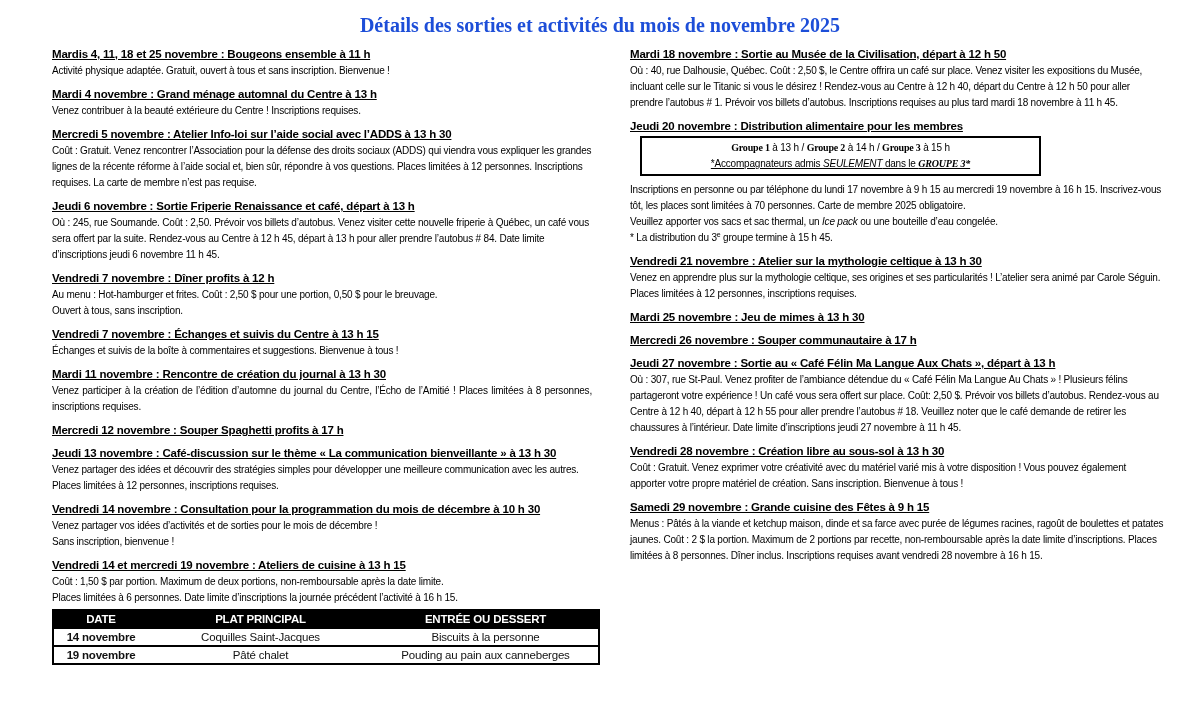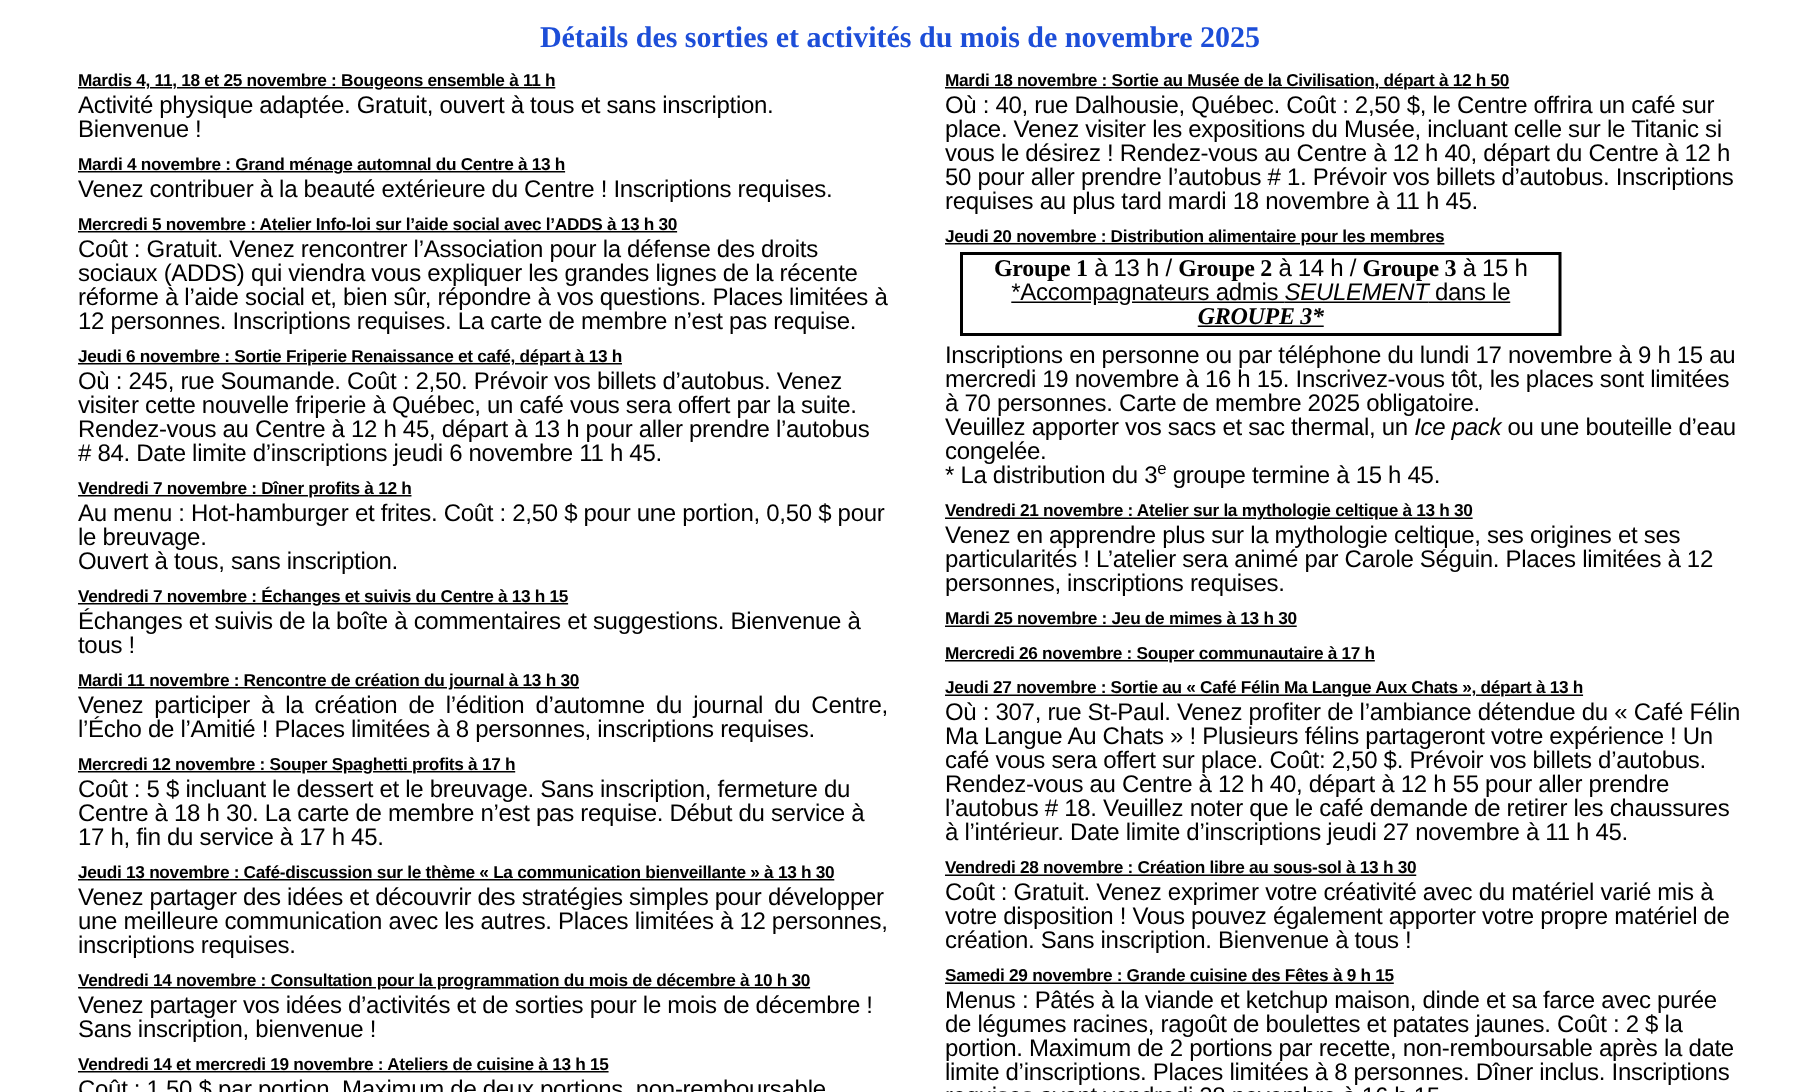--- a/index.html
+++ b/index.html
@@ -8,29 +8,29 @@
   .page{padding:12px 40px 0 40px;}
   .title{text-align:center;font-family:"Liberation Serif",serif;
          font-weight:bold;font-size:20px;margin:2px 0 9px 0;color:#1d4ed8;}
   .cols{display:flex;gap:26px;}
   .col-left{width:552px;flex:0 0 552px;}
   .col-right{width:546px;flex:0 0 546px;}
   .sec{margin:0 0 7px 12px;}
   .h{font-size:11.5px;line-height:16px;font-weight:bold;
      text-decoration:underline;margin:0 0 1px 0;white-space:nowrap;
      letter-spacing:-0.2px;color:#000;}
-  .p{font-size:16px;line-height:16px;margin:0;white-space:pre-line;
+  .p{font-size:10px;line-height:16px;margin:0;white-space:pre-line;
      letter-spacing:-0.2px;color:#000;}
   .just{text-align:justify;}
   .b{font-weight:bold;font-family:Liberation Serif, serif;} .i{font-style:italic;} .u{text-decoration:underline;}
   sup{font-size:70%;line-height:0;}
   table.cuisine{border-collapse:collapse;border:2px solid #000;
       margin-top:3px;width:548px;table-layout:fixed;}
   table.cuisine th,table.cuisine td{font-size:11.5px;line-height:16px;
-      padding:0 6px;text-align:right;letter-spacing:-0.2px;overflow:hidden;}
+      padding:0 6px;text-align:center;letter-spacing:-0.2px;overflow:hidden;}
   table.cuisine thead th{background:#000;color:#fff;font-weight:bold;}
   table.cuisine tbody tr{border-top:2px solid #000;}
   table.cuisine tbody td:first-child{font-weight:bold;}
   .cw-date{width:95px;} .cw-plat{width:225px;}
   .gbox{border:2px solid #000;width:385px;margin:2px 0 6px 10px;
         text-align:center;padding:2px 6px;}
   .gbox .p{white-space:pre-line;}
 </style>
 </head>
 <body>
@@ -65,21 +65,20 @@
       <div class="sec">
         <h2 class="h">Vendredi 7 novembre : Échanges et suivis du Centre à 13 h 15</h2>
         <p class="p">Échanges et suivis de la boîte à commentaires et suggestions. Bienvenue à tous !</p>
       </div>
       <div class="sec">
         <h2 class="h">Mardi 11 novembre : Rencontre de création du journal à 13 h 30</h2>
         <p class="p just">Venez participer à la création de l’édition d’automne du journal du Centre, l’Écho de l’Amitié ! Places limitées à 8 personnes, inscriptions requises.</p>
       </div>
       <div class="sec">
         <h2 class="h">Mercredi 12 novembre : Souper Spaghetti profits à 17 h</h2>
-        <p class="p">Coût : 5 $ incluant le dessert et le breuvage. Sans inscription, fermeture du Centre à 18 h 30. La carte de membre n’est pas requise. Début du service à 17 h, fin du service à 17 h 45.</p>
       </div>
       <div class="sec">
         <h2 class="h">Jeudi 13 novembre : Café-discussion sur le thème « La communication bienveillante » à 13 h 30</h2>
         <p class="p">Venez partager des idées et découvrir des stratégies simples pour développer une meilleure communication avec les autres. Places limitées à 12 personnes, inscriptions requises.</p>
       </div>
       <div class="sec">
         <h2 class="h">Vendredi 14 novembre : Consultation pour la programmation du mois de décembre à 10 h 30</h2>
         <p class="p">Venez partager vos idées d’activités et de sorties pour le mois de décembre !
 Sans inscription, bienvenue !</p>
       </div>

